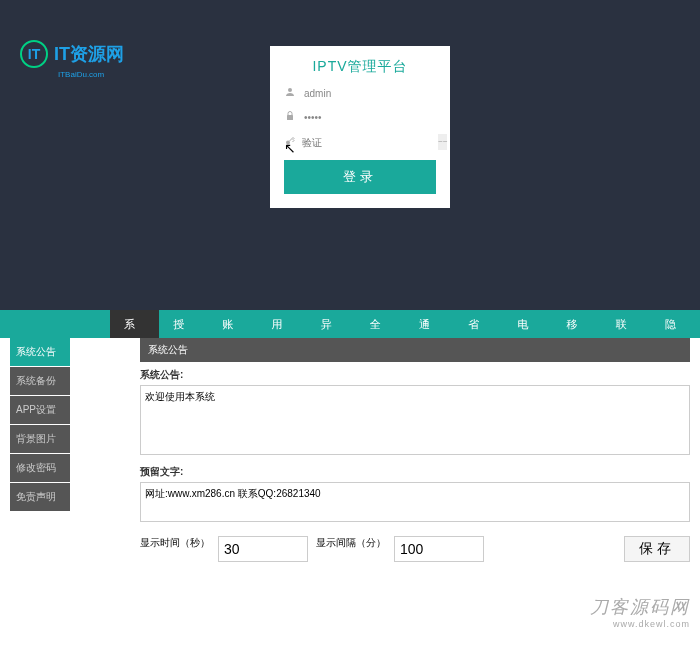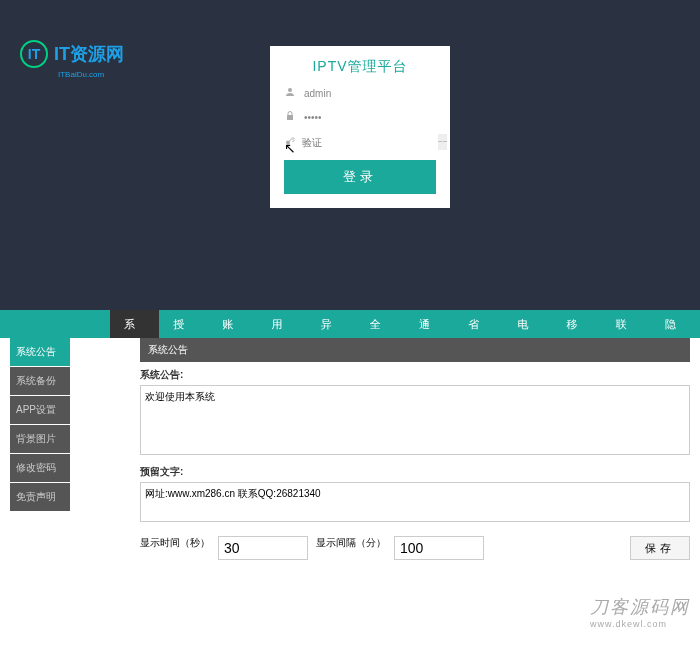--- a/index.html
+++ b/index.html
@@ -39,23 +39,23 @@
 
 .main-panel { flex: 1; margin-left: 70px; }
 .panel-header { background: #555; color: #fff; font-size: 10px; padding: 5px 8px; }
 .field-group { margin-top: 6px; }
 .field-label { font-size: 10px; font-weight: bold; color: #333; margin-bottom: 3px; }
 .field-textarea { width: 100%; height: 70px; border: 1px solid #ccc; font-size: 10px; padding: 4px; resize: none; font-family: inherit; }
 .field-textarea.small { height: 40px; }
 
 .bottom-controls { display: flex; gap: 8px; margin-top: 10px; font-size: 10px; }
 .bottom-controls input[type="text"] { border: 1px solid #ccc; padding: 3px 5px; font-size: 14px; width: 90px; }
-.save-btn { padding: 3px 14px; border: 1px solid #ccc; background: #f5f5f5; font-size: 11px; cursor: pointer; margin-left: auto; letter-spacing: 4px; }
+.save-btn { padding: 3px 14px; border: 1px solid #ccc; background: #f5f5f5; font-size: 14px; cursor: pointer; margin-left: auto; letter-spacing: 4px; }
 
-.watermark { position: absolute; right: 10px; bottom: 20px; color: #aaa; }
+.watermark { position: absolute; right: 10px; bottom: 20px; text-align: right; color: #aaa; }
 .watermark-main { font-size: 18px; font-style: italic; letter-spacing: 2px; }
 .watermark-url { font-size: 9px; letter-spacing: 1px; }
 </style>
 </head>
 <body>
 
 <div class="top-section">
   <div class="logo-area">
     <div class="logo-circle">IT</div>
     <div class="logo-text">IT资源网</div>

